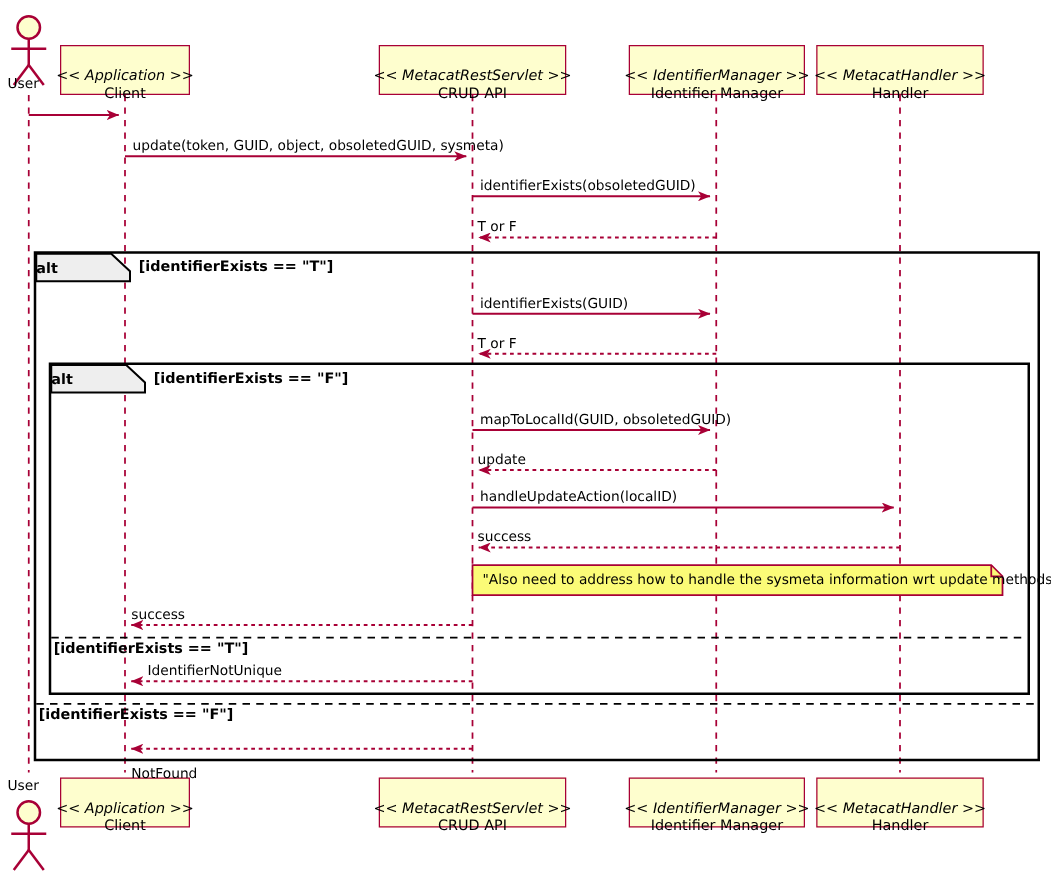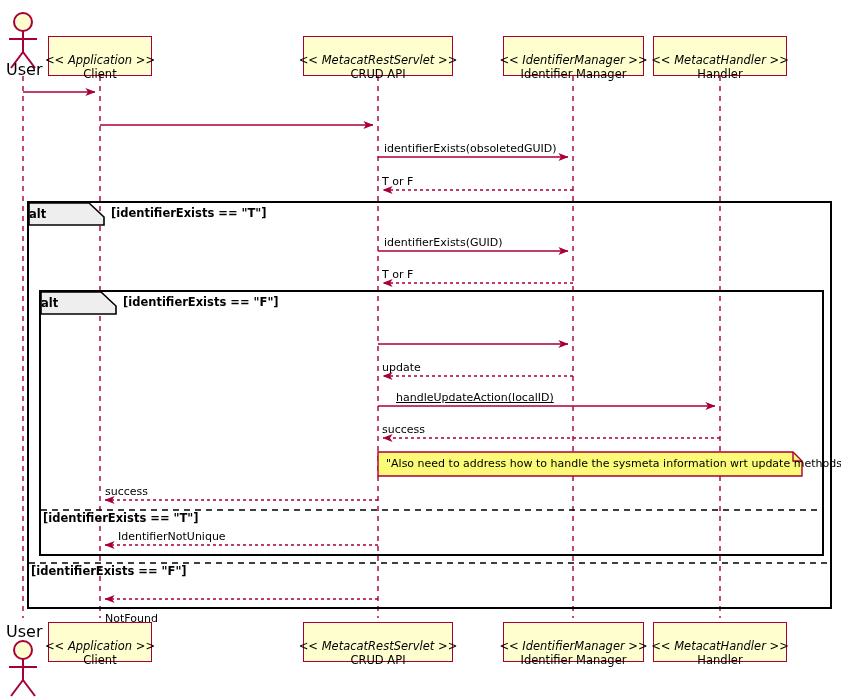--- a/index.html
+++ b/index.html
@@ -7,21 +7,21 @@
   #diagram{position:relative;width:841px;height:698px;background:#FFFFFF;overflow:hidden;}
   #diagram svg{position:absolute;left:0;top:0;}
   .pbox{
     position:absolute;background:#FEFECE;border:1.5px solid #A80036;
     box-sizing:border-box;text-align:center;
     display:flex;flex-direction:column;align-items:center;justify-content:center;
     line-height:1.18;
   }
   .pstereo{font-size:11.5px;font-style:italic;color:#000;white-space:nowrap;margin-top:24px;}
   .pname{font-size:11.5px;color:#000;white-space:nowrap;}
-  .actor-label{position:absolute;font-size:16px;color:#000;white-space:nowrap;}
+  .actor-label{position:absolute;font-size:11px;color:#000;white-space:nowrap;}
   .msg-label{position:absolute;font-size:11px;color:#000;white-space:nowrap;}
   .frame-tab-label{position:absolute;font-size:11.5px;font-weight:bold;color:#000;white-space:nowrap;text-align:left;}
   .frame-cond{position:absolute;font-size:11.5px;font-weight:bold;color:#000;white-space:nowrap;}
   .note-text{position:absolute;font-size:11px;color:#000;white-space:nowrap;}
 </style>
 </head>
 <body>
 
 <div id="diagram">
 
@@ -129,26 +129,28 @@
   <div class="pbox" style="left:503px;top:622px;width:141px;height:40px;">
     <div class="pstereo">&lt;&lt; IdentifierManager &gt;&gt;</div>
     <div class="pname">Identifier Manager</div>
   </div>
 
   <div class="pbox" style="left:653px;top:622px;width:134px;height:40px;">
     <div class="pstereo">&lt;&lt; MetacatHandler &gt;&gt;</div>
     <div class="pname">Handler</div>
   </div>
 
+  <div class="msg-label" style="left:106px;top:110px;">update(token, GUID, object, obsoletedGUID, sysmeta)</div>
   <div class="msg-label" style="left:384px;top:142px;">identifierExists(obsoletedGUID)</div>
   <div class="msg-label" style="left:382px;top:175px;">T or F</div>
   <div class="msg-label" style="left:384px;top:236px;">identifierExists(GUID)</div>
   <div class="msg-label" style="left:382px;top:268px;">T or F</div>
+  <div class="msg-label" style="left:384px;top:329px;">mapToLocalId(GUID, obsoletedGUID)</div>
   <div class="msg-label" style="left:382px;top:361px;">update</div>
-  <div class="msg-label" style="left:396px;top:391px;text-decoration:underline;">handleUpdateAction(localID)</div>
+  <div class="msg-label" style="left:384px;top:391px;">handleUpdateAction(localID)</div>
   <div class="msg-label" style="left:382px;top:423px;">success</div>
   <div class="msg-label" style="left:105px;top:485px;">success</div>
   <div class="msg-label" style="left:118px;top:530px;">IdentifierNotUnique</div>
   <div class="msg-label" style="left:105px;top:584px;margin-top:28px;">NotFound</div>
 
   <div class="frame-tab-label" style="left:29px;top:207px;width:60px;">alt</div>
   <div class="frame-cond" style="left:111px;top:206px;">[identifierExists == "T"]</div>
 
   <div class="frame-tab-label" style="left:41px;top:296px;width:60px;">alt</div>
   <div class="frame-cond" style="left:123px;top:295px;">[identifierExists == "F"]</div>

